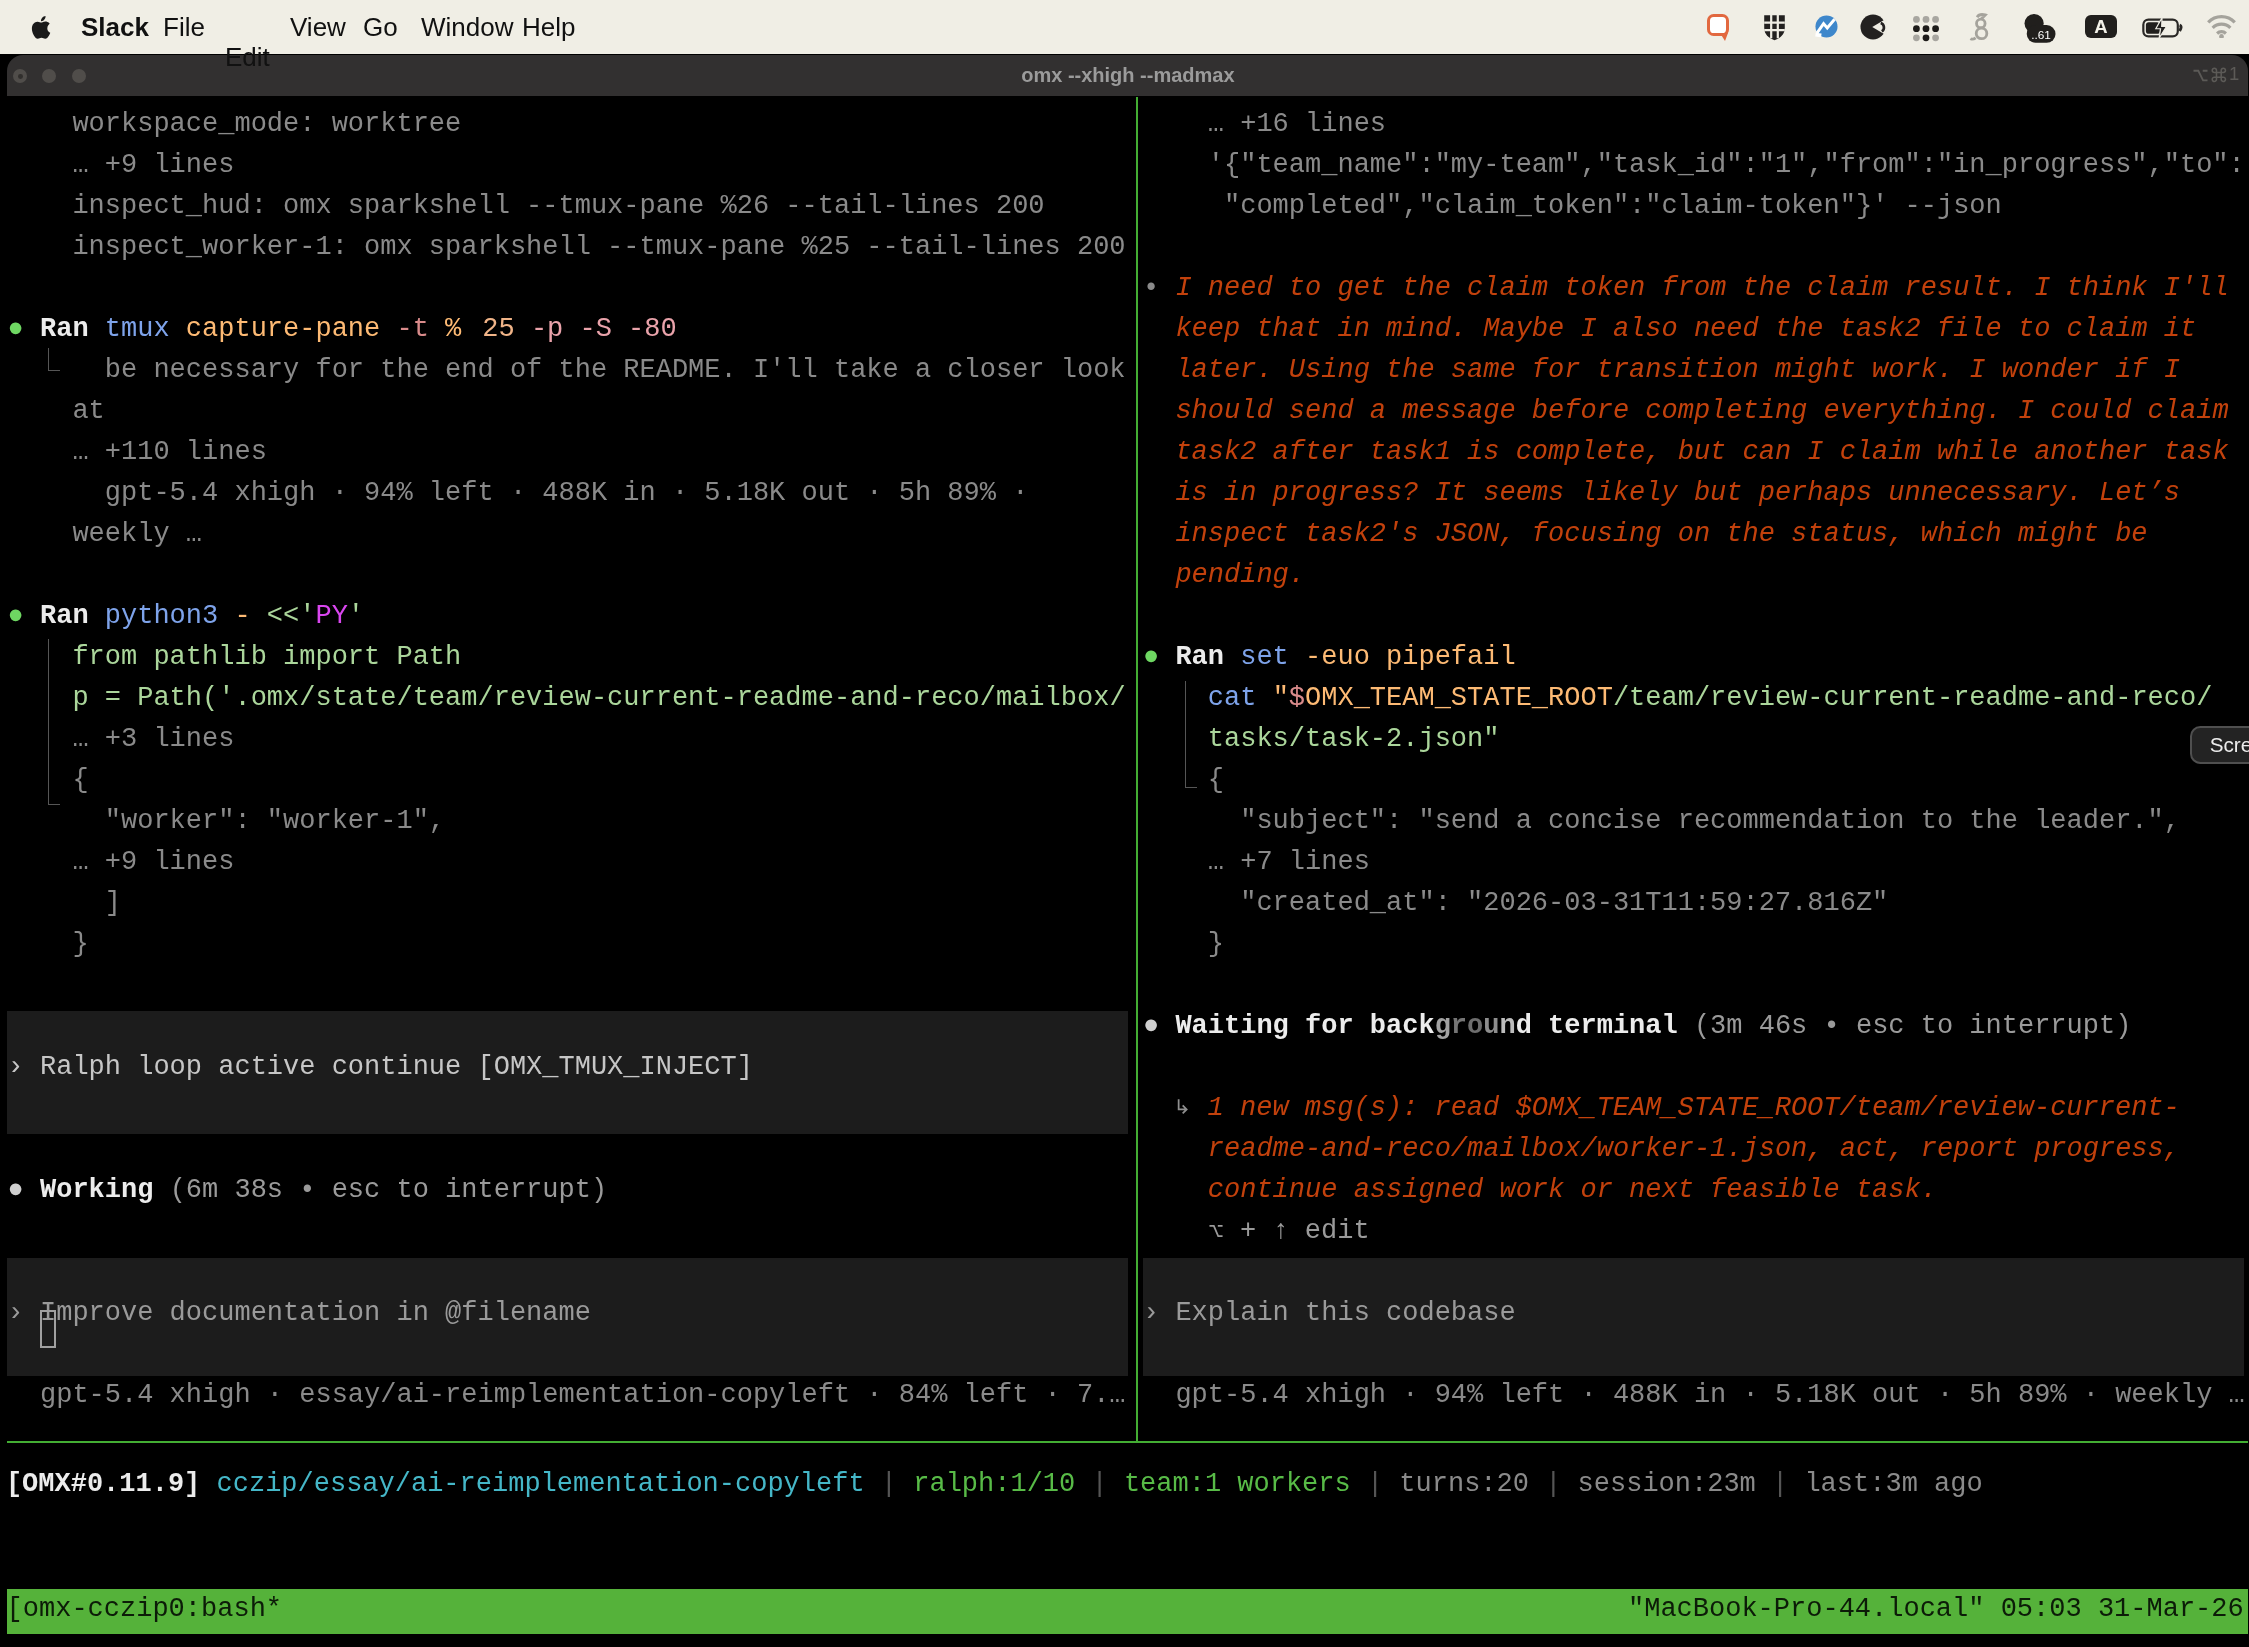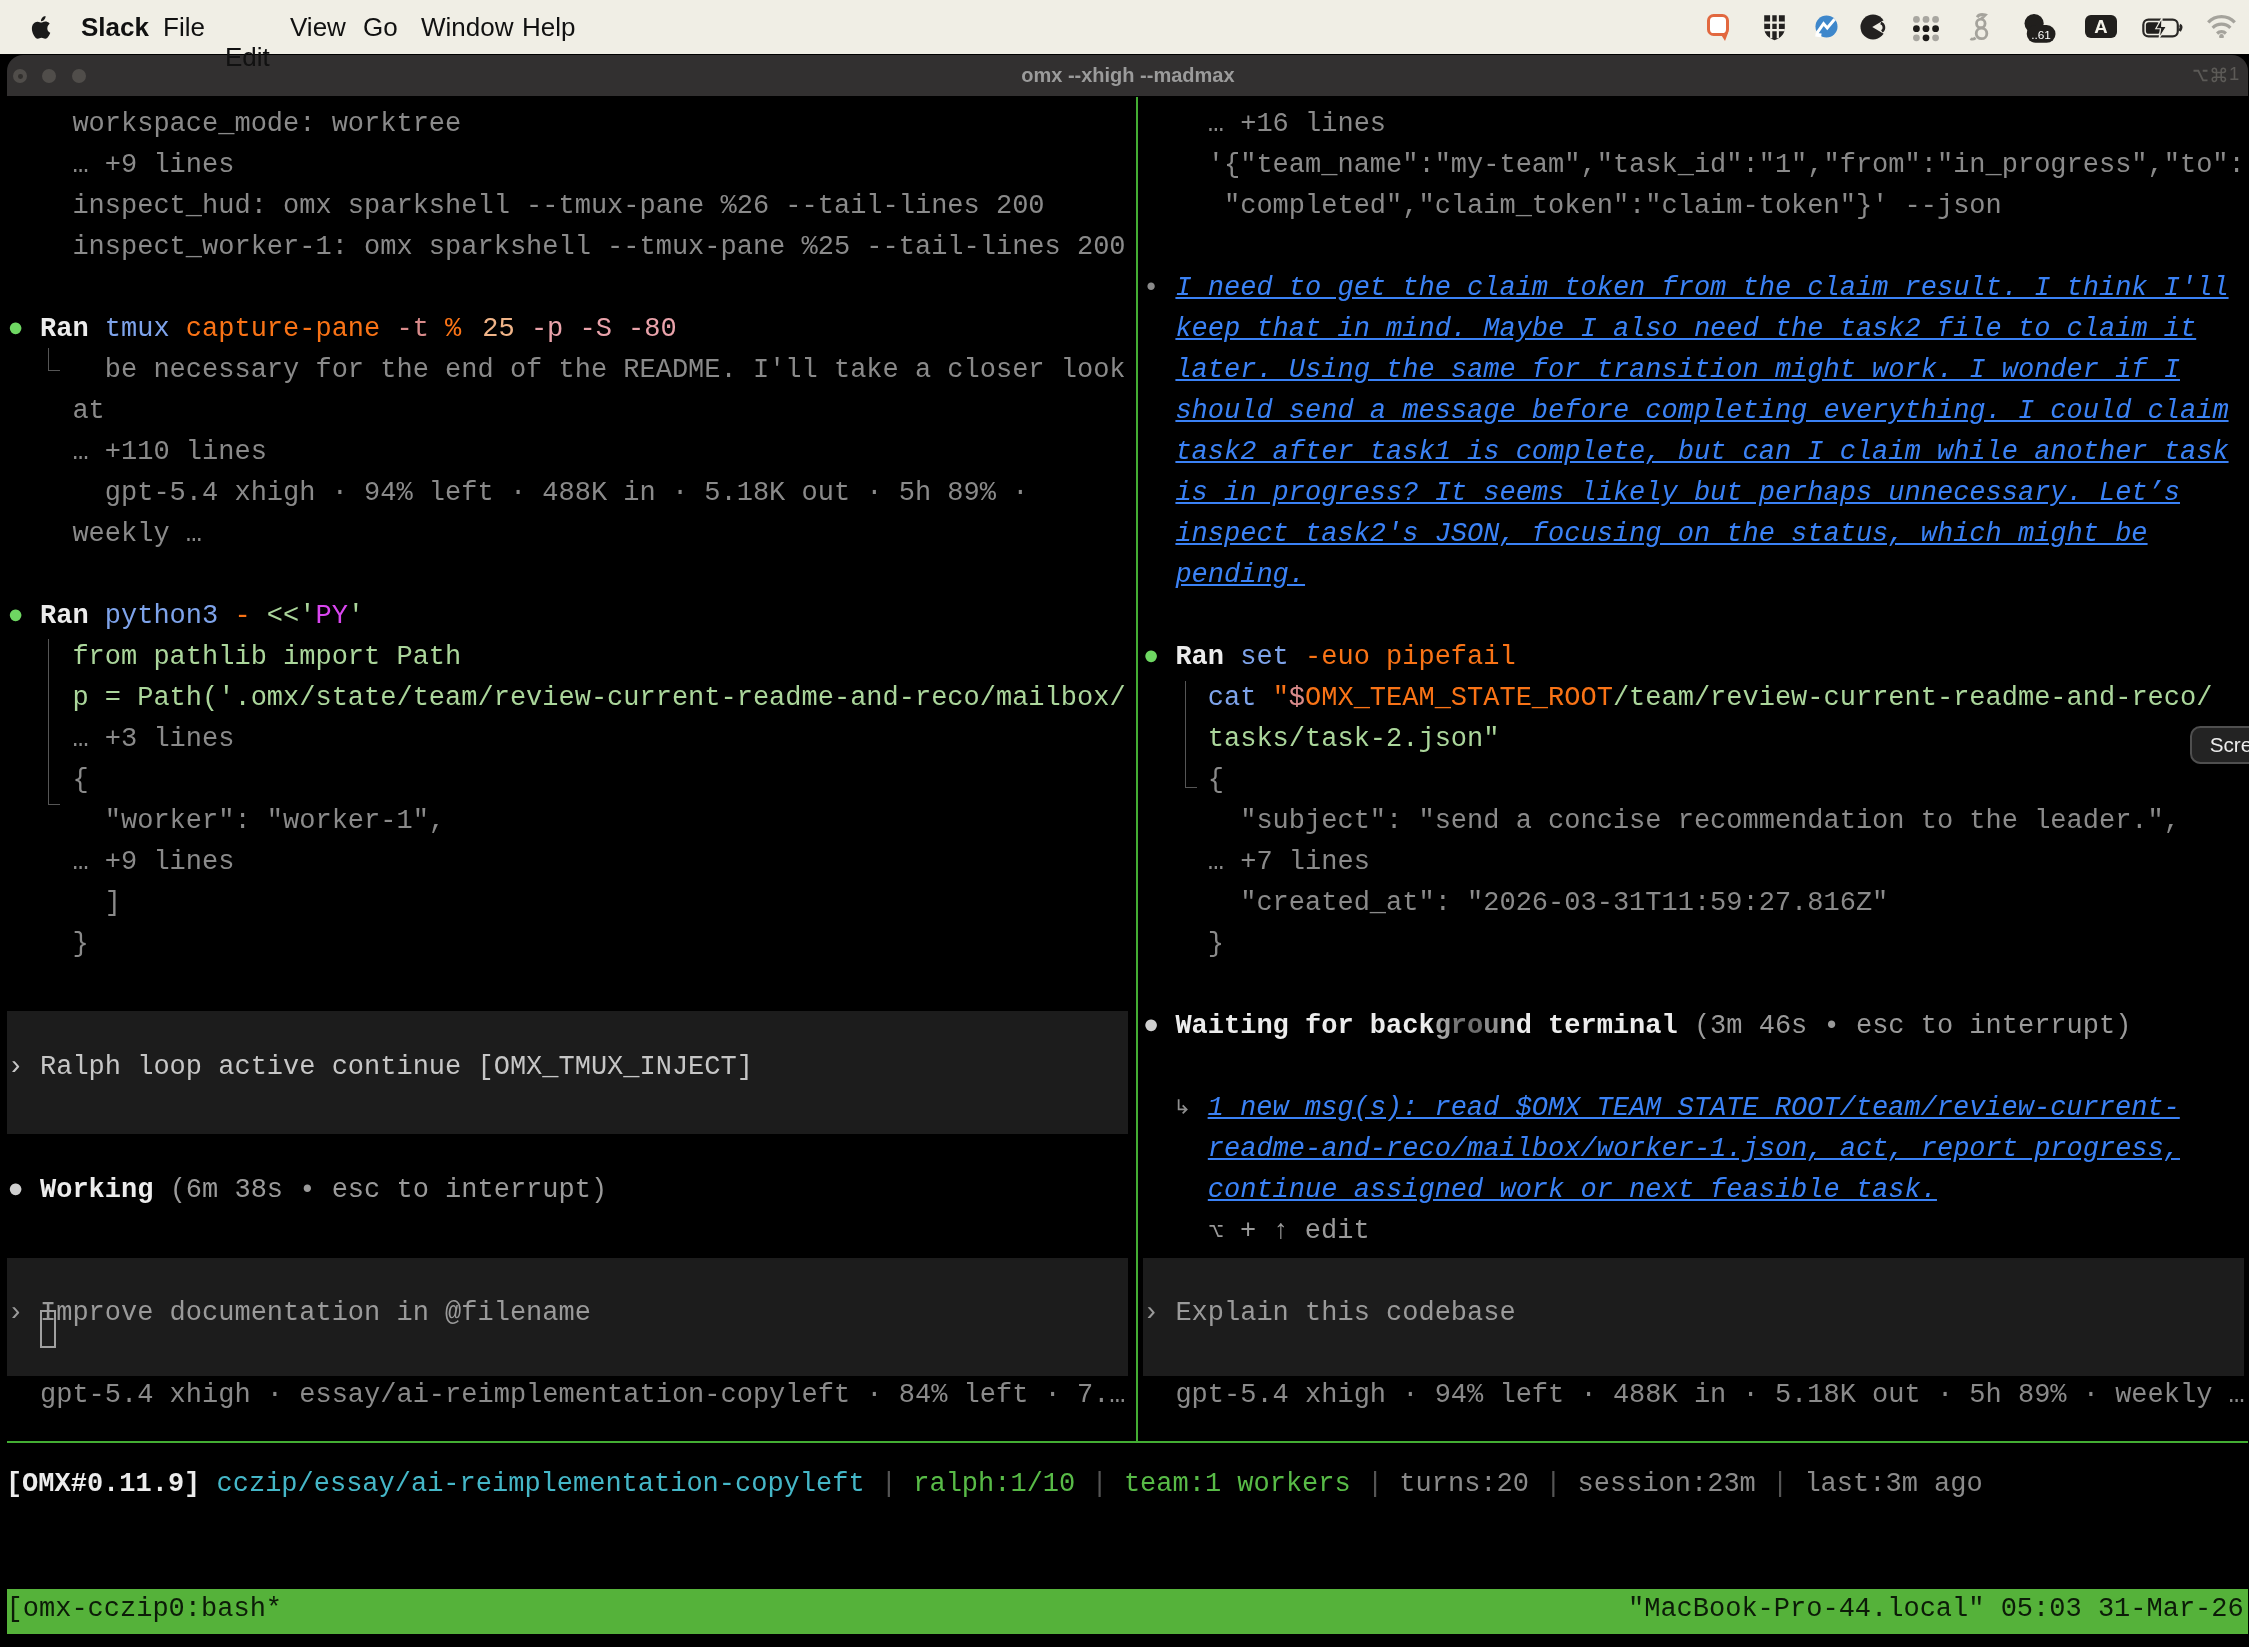--- a/index.html
+++ b/index.html
@@ -1,34 +1,34 @@
 <!DOCTYPE html>
 <html style="font-size:11.8px"><head><meta charset="utf-8"><style>
 * { margin:0; padding:0; box-sizing:border-box; }
 html,body { width:2250px; height:1648px; background:#000; overflow:hidden; }
 body { position:relative; font-family:"Liberation Sans",sans-serif; }
 pre { font-family:"Liberation Mono",monospace; font-size:27px; line-height:41px; color:#8a8a8a; position:absolute; white-space:pre; }
 .w { color:#ececec; font-weight:700; }
 .bl { color:#7ea3ea; }
-.pv { color:#f97316; }
+.pv { color:#fdba74; }
 .sa { color:#d98b8b; }
 .pk { color:#eaa3ab; }
 .orx { color:#f0b488;margin-left:21px; }
 .gr { color:#abd69b; }
 .pu { color:#d946ef; }
 .cy { color:#45b7c8; }
 .sg { color:#58bb47; }
 .bu { color:#6ed762; }
 .bw { color:#c6c6c6; }
 .bw2 { color:#cfcfcf; }
 .dim { color:#555; }
 .g2 { color:#8a8a8a; }
 .g3 { color:#8a8a8a; }
 .d { color:#9a9a9a; }
-.it { font-style:italic; color:#3b82f6;text-decoration:underline; }
+.it { font-style:italic; color:#c2410c; }
 .mi { position:absolute; top:12.5px; font-size:26px; line-height:29.5px; color:#111; }
 .ab { position:absolute; }
 .box { position:absolute; background:#1c1c1c; }
 .guide { position:absolute; border-left:1.8px solid #565656; border-bottom:1.8px solid #565656; }
 </style></head><body>
 
 <div style="position:absolute;left:7.4px;top:55px;width:2241px;height:1578px;background:#000;border-radius:16px 16px 0 0"></div>
 <div style="position:absolute;left:7.4px;top:55px;width:2241px;height:41px;background:#323030;border-radius:16px 16px 0 0"></div>
 <div style="position:absolute;left:13px;top:69px;width:14.4px;height:14.4px;border-radius:50%;background:#504d4a"></div>
 <div style="position:absolute;left:18px;top:74px;width:4.8px;height:4.8px;border-radius:50%;background:#312f2d"></div>

